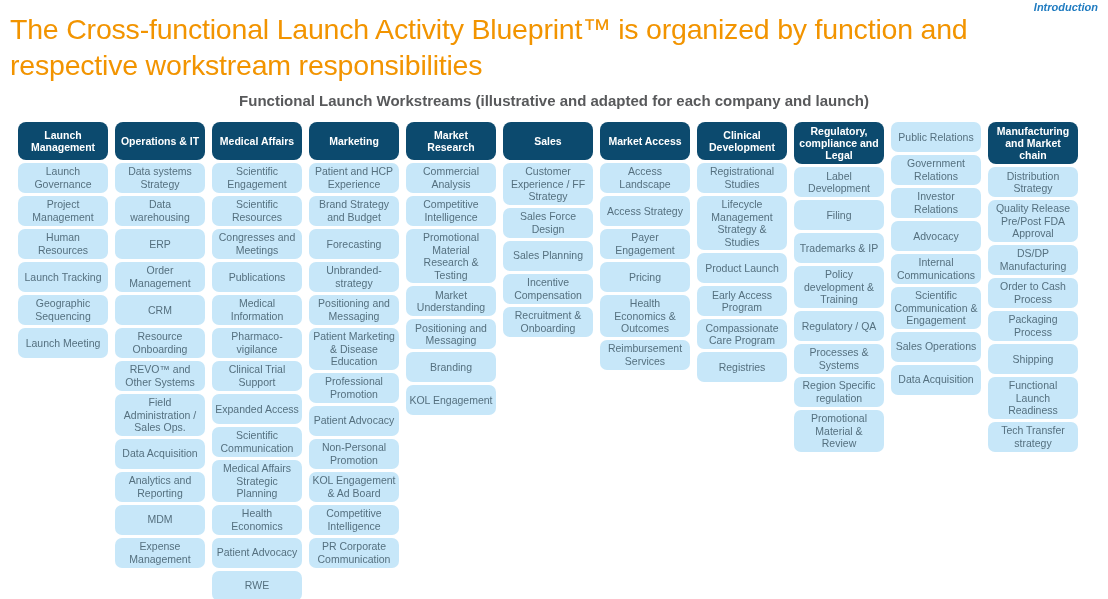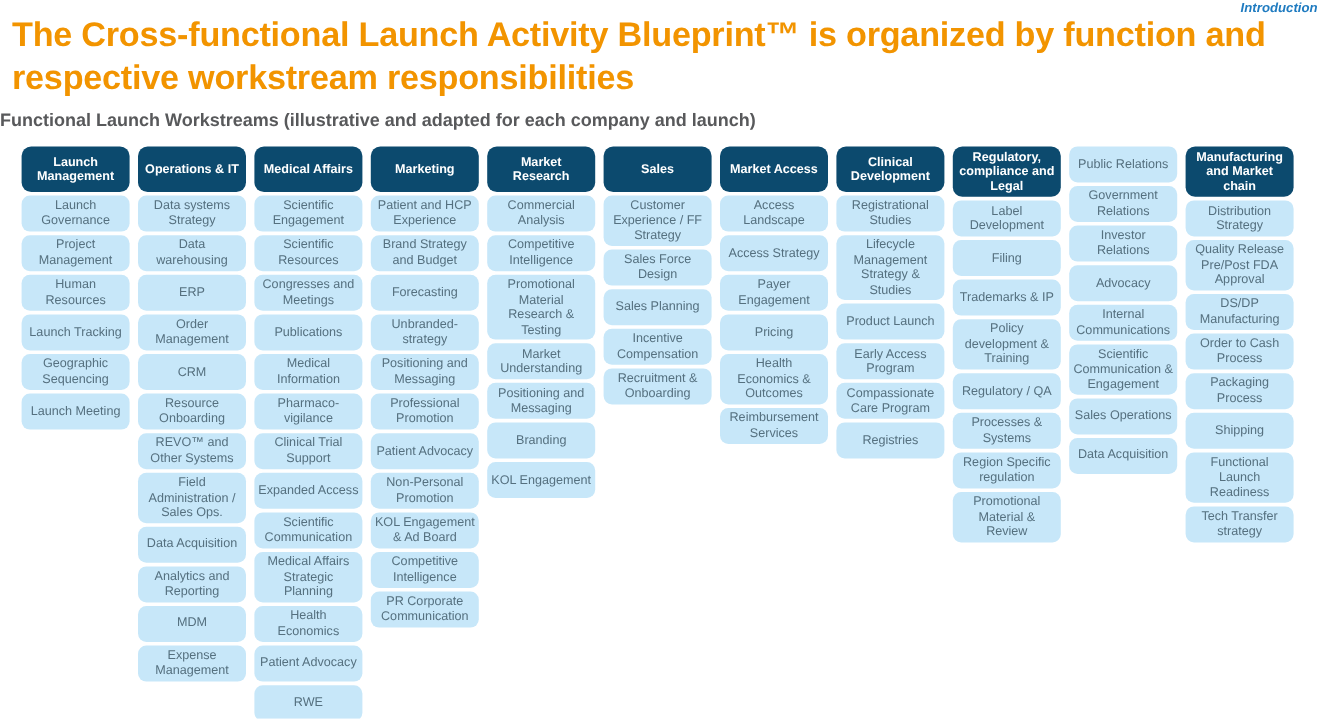--- a/index.html
+++ b/index.html
@@ -38,21 +38,21 @@
     font-size:28.5px;
     line-height:1.25;
     color:var(--orange);
     letter-spacing:-0.2px;
   }
   .subtitle{
     position:absolute;
     top:92px;
     left:0;
     width:1108px;
-    text-align:left;
+    text-align:center;
     font-size:15px;
     font-weight:bold;
     color:var(--subtitle-gray);
   }
   .board{
     position:absolute;
     top:122px;
     left:18px;
     display:flex;
     gap:7px;
@@ -90,21 +90,21 @@
     justify-content:center;
     text-align:center;
     padding:2px 3px;
   }
 </style>
 </head>
 <body>
 
 <div class="slide">
   <div class="intro-tag">Introduction</div>
-  <h1 class="title" style="font-weight:bold;margin:0;">The Cross-functional Launch Activity Blueprint™ is organized by function and respective workstream responsibilities</h1>
+  <h1 class="title" style="font-weight:normal;margin:0;">The Cross-functional Launch Activity Blueprint™ is organized by function and respective workstream responsibilities</h1>
   <div class="subtitle">Functional Launch Workstreams (illustrative and adapted for each company and launch)</div>
   <div class="board">
       <div class="col">
         <div class="col-header">Launch Management</div>
         <div class="item">Launch Governance</div>
         <div class="item">Project Management</div>
         <div class="item">Human Resources</div>
         <div class="item">Launch Tracking</div>
         <div class="item">Geographic Sequencing</div>
         <div class="item">Launch Meeting</div>
@@ -140,20 +140,21 @@
         <div class="item">Patient Advocacy</div>
         <div class="item">RWE</div>
       </div>
       <div class="col">
         <div class="col-header">Marketing</div>
         <div class="item">Patient and HCP Experience</div>
         <div class="item">Brand Strategy and Budget</div>
         <div class="item">Forecasting</div>
         <div class="item">Unbranded-strategy</div>
         <div class="item">Positioning and Messaging</div>
+        <div class="item">Patient Marketing &amp; Disease Education</div>
         <div class="item">Professional Promotion</div>
         <div class="item">Patient Advocacy</div>
         <div class="item">Non-Personal Promotion</div>
         <div class="item">KOL Engagement &amp; Ad Board</div>
         <div class="item">Competitive Intelligence</div>
         <div class="item">PR Corporate Communication</div>
       </div>
       <div class="col">
         <div class="col-header">Market Research</div>
         <div class="item">Commercial Analysis</div>

